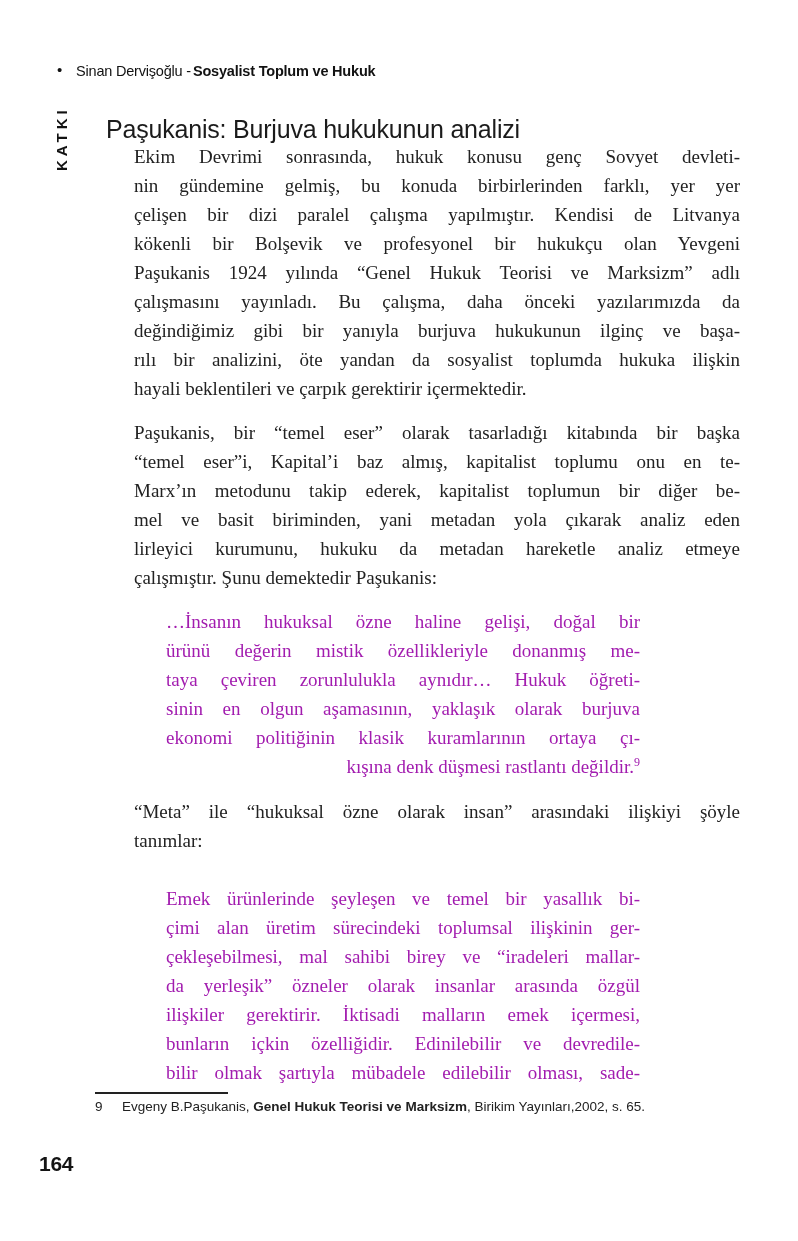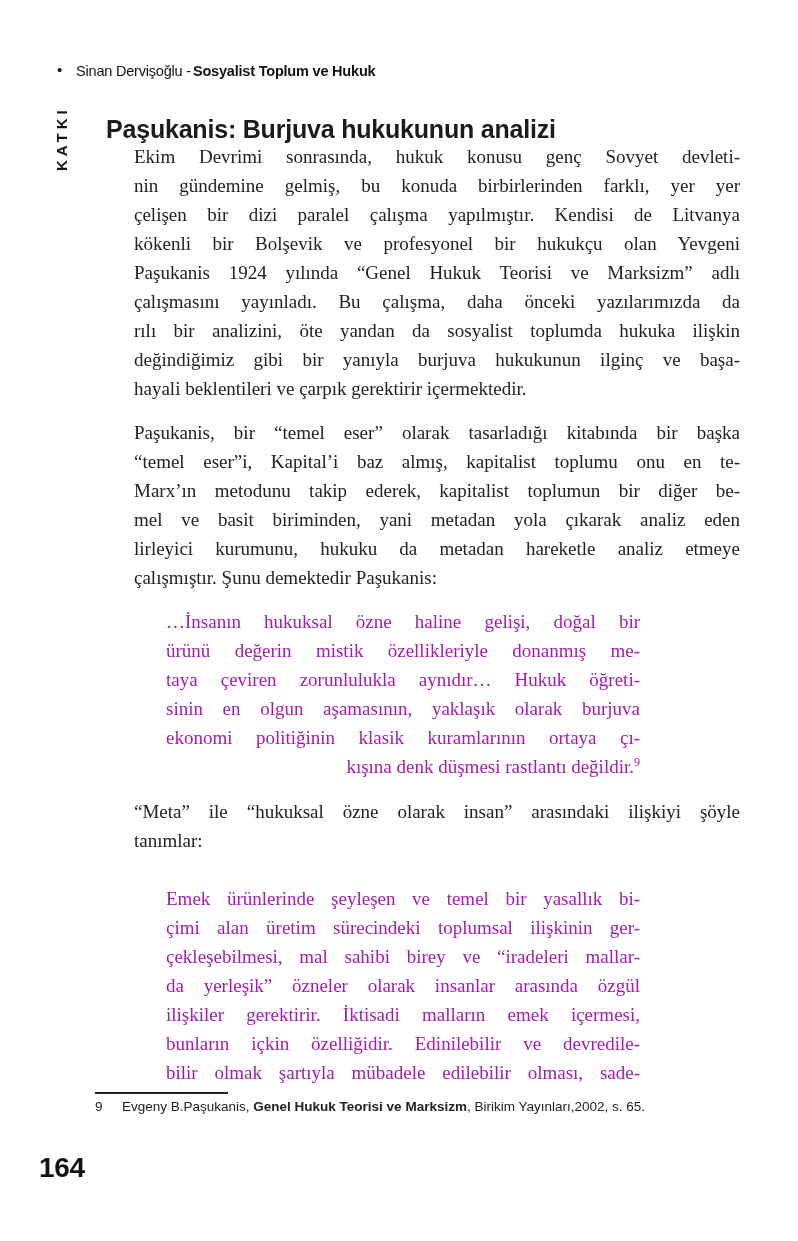--- a/index.html
+++ b/index.html
@@ -24,21 +24,21 @@
   .side-label-box span {
     display:block; width:84px; height:28px; line-height:26px;
     transform:rotate(-90deg) translateX(-84px); transform-origin:top left;
     font-family:"Liberation Sans", sans-serif; font-weight:700; font-size:15px;
     letter-spacing:4px; color:#121212; white-space:nowrap;
   }
 
   
   .title {
     position:absolute; left:106px; top:98px; width:640px;
-    font-family:"Liberation Sans", sans-serif; font-weight:700;
+    font-family:"Liberation Sans", sans-serif; font-weight:400;
     font-size:25px; letter-spacing:-0.2px; color:#1b1b1b;
   }
 
   
   .textblock {
     position:absolute; left:106px; width:606px;
     font-family:"Liberation Serif", serif; font-size:19px; line-height:29px;
     color:#222222;
     margin-left:28px;
   }
@@ -68,21 +68,21 @@
     font-family:"Liberation Sans", sans-serif; font-size:13.5px; color:#222222;
     display:flex; white-space:nowrap;
   }
   .footnote .fn-num { width:27px; flex:0 0 27px; }
   .footnote .fn-bold { font-weight:700; }
 
   
   .pagenum {
     position:absolute; left:39px; top:1152px;
     font-family:"Liberation Sans", sans-serif; font-weight:700;
-    font-size:28px; letter-spacing:-0.3px; color:#141414;
+    font-size:21px; letter-spacing:-0.3px; color:#141414;
   }
 </style>
 </head>
 <body>
 
 <div class="page">
 
   <div class="header-row">
     <span class="bullet">•</span>
     <span class="author">Sinan Dervişoğlu -</span>
@@ -95,22 +95,22 @@
 
   <h1 class="title">Paşukanis: Burjuva hukukunun analizi</h1>
 
   <div class="textblock p1 endlast">
       <div class="jline">Ekim Devrimi sonrasında, hukuk konusu genç Sovyet devleti-</div>
       <div class="jline">nin gündemine gelmiş, bu konuda birbirlerinden farklı, yer yer</div>
       <div class="jline">çelişen bir dizi paralel çalışma yapılmıştır. Kendisi de Litvanya</div>
       <div class="jline">kökenli bir Bolşevik ve profesyonel bir hukukçu olan Yevgeni</div>
       <div class="jline">Paşukanis 1924 yılında “Genel Hukuk Teorisi ve Marksizm” adlı</div>
       <div class="jline">çalışmasını yayınladı. Bu çalışma, daha önceki yazılarımızda da</div>
+      <div class="jline">değindiğimiz gibi bir yanıyla burjuva hukukunun ilginç ve başa-</div>
       <div class="jline">rılı bir analizini, öte yandan da sosyalist toplumda hukuka ilişkin</div>
-      <div class="jline">değindiğimiz gibi bir yanıyla burjuva hukukunun ilginç ve başa-</div>
       <div class="jline">hayali beklentileri ve çarpık gerektirir içermektedir.</div>
     </div>
 
   <div class="textblock p2 endlast">
       <div class="jline">Paşukanis, bir “temel eser” olarak tasarladığı kitabında bir başka</div>
       <div class="jline">“temel eser”i, Kapital’i baz almış, kapitalist toplumu onu en te-</div>
       <div class="jline">Marx’ın metodunu takip ederek, kapitalist toplumun bir diğer be-</div>
       <div class="jline">mel ve basit biriminden, yani metadan yola çıkarak analiz eden</div>
       <div class="jline">lirleyici kurumunu, hukuku da metadan hareketle analiz etmeye</div>
       <div class="jline">çalışmıştır. Şunu demektedir Paşukanis:</div>

